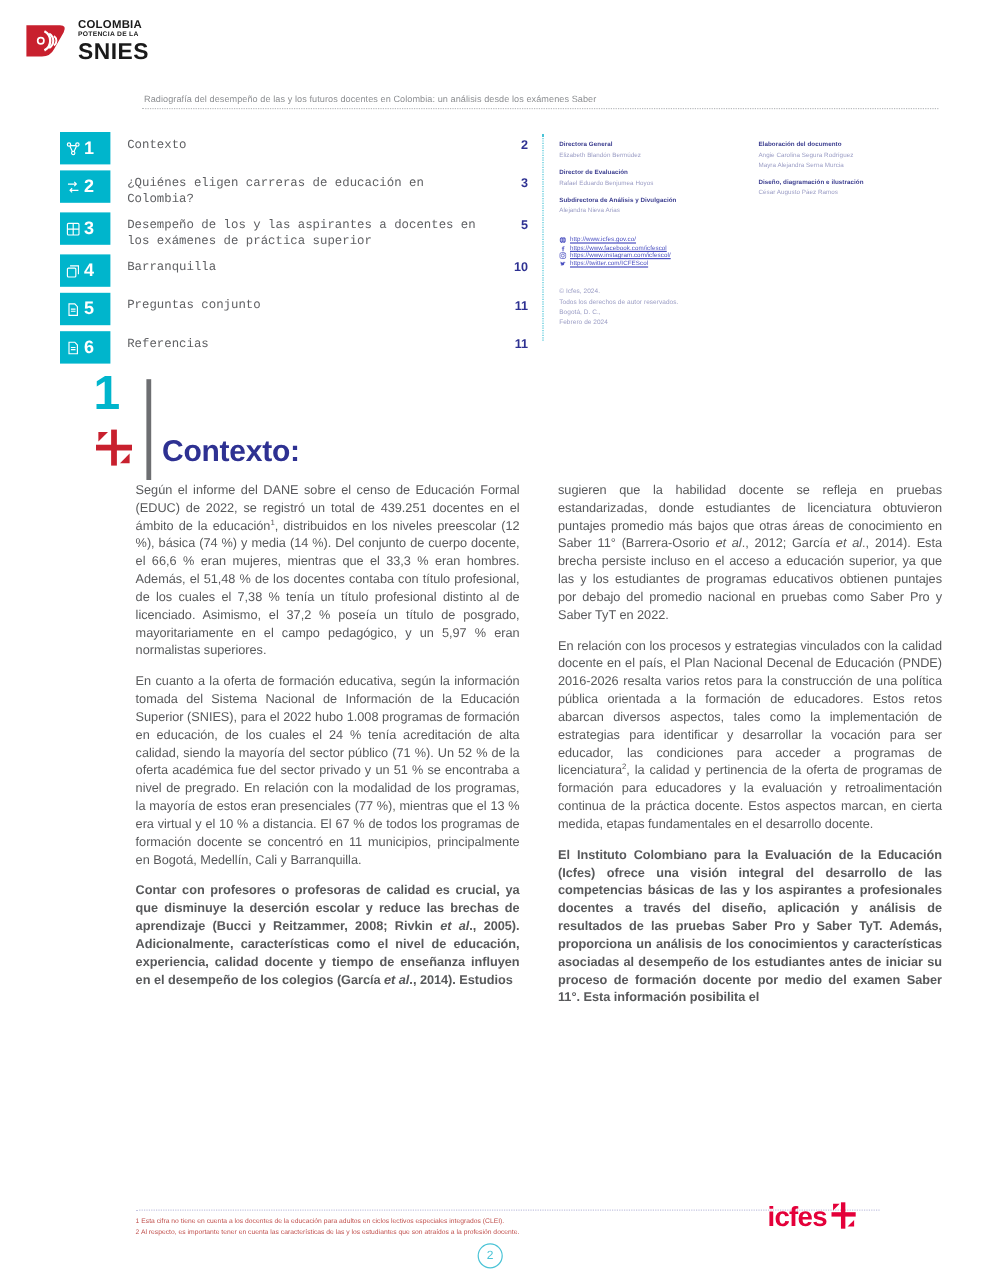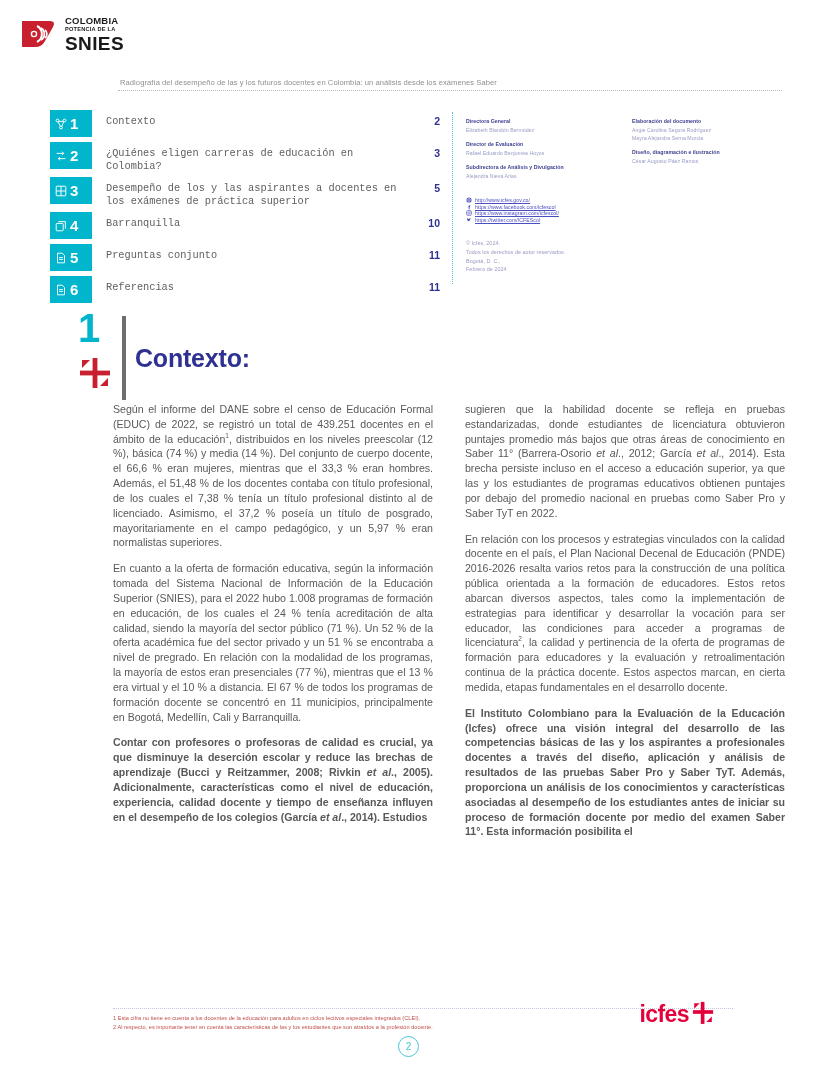--- a/index.html
+++ b/index.html
@@ -74,21 +74,21 @@
   .section-head { position: absolute; left: 78px; top: 312px; }
   .sh-num {
     font-size: 40px; font-weight: bold; color: #00b5cc;
     line-height: .82; letter-spacing: -1px;
   }
   .sh-bar {
     position: absolute; left: 44px; top: 4px; width: 3.5px; height: 84px; background: #6d6e71;
   }
   .sh-icon { position: absolute; left: 0px; top: 44px; width: 34px; height: 34px; }
   .sh-title {
-    position: absolute; left: 57px; top: 32px;
+    position: absolute; left: 57px; top: 50px;
     font-size: 25px; font-weight: bold; color: #2e3192; letter-spacing: -.2px; white-space: nowrap;
   }
 
   
   .body-cols { position: absolute; left: 113px; top: 402px; width: 672px; display: flex; gap: 32px; }
   .col { width: 320px; }
   .col p {
     font-size: 10.6px; line-height: 1.40; color: #58595b;
     text-align: justify; margin-bottom: 11px; letter-spacing: -.02px;
   }

